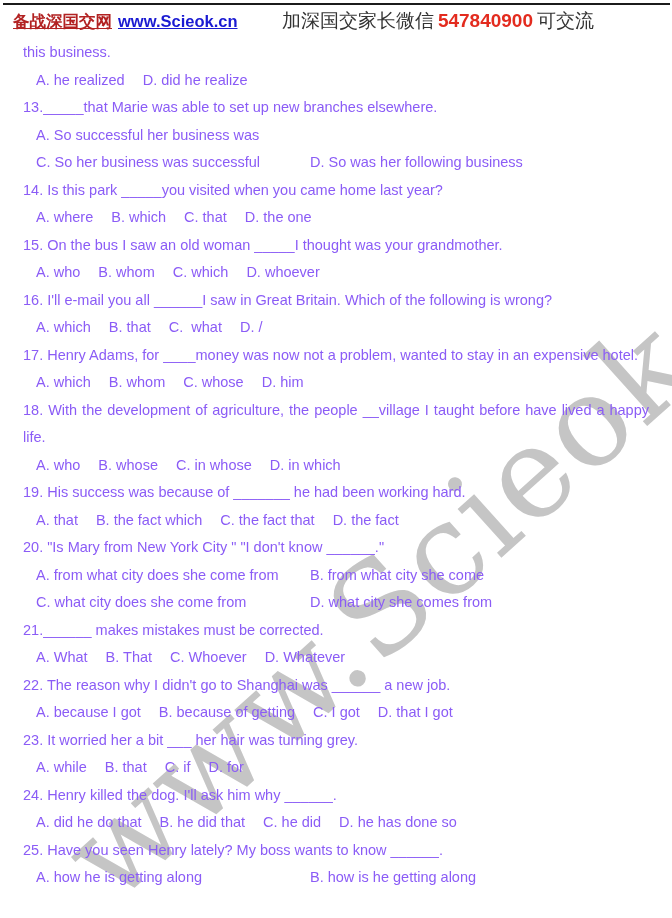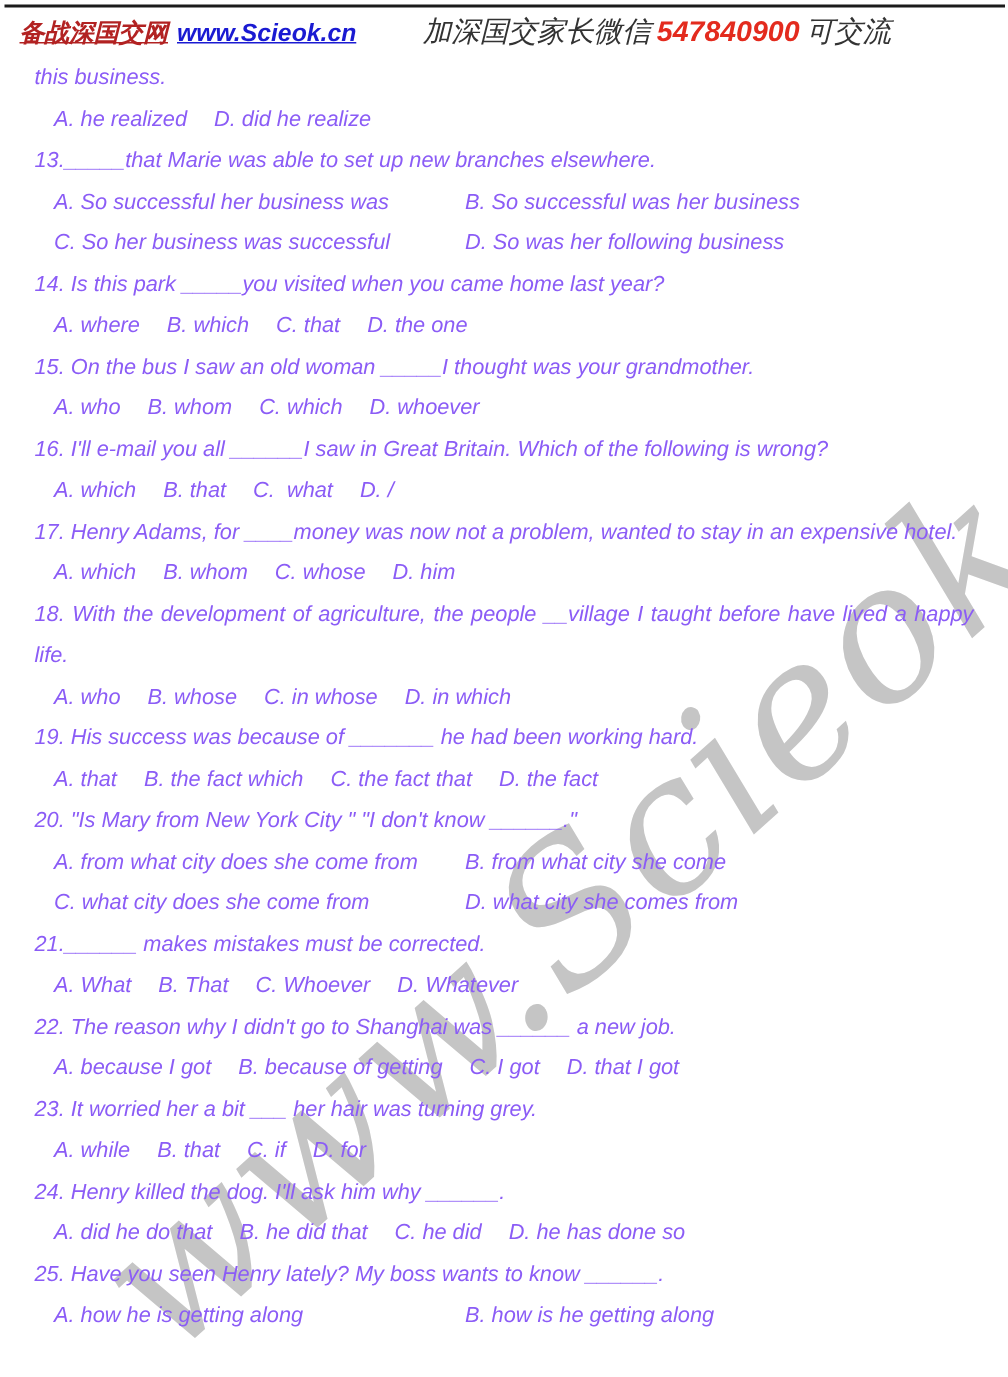--- a/index.html
+++ b/index.html
@@ -1,18 +1,18 @@
 <!DOCTYPE html>
 <html><head>
 <meta charset="utf-8">
 <style>
   html,body { margin:0; padding:0; background:#fff; }
   .page {
     position:relative; width:672px; height:918px; overflow:hidden;
-    background:#ffffff; font-family:"Liberation Sans",sans-serif;font-style:italic;
+    background:#ffffff; font-family:"Liberation Sans",sans-serif;
   }
   .top-rule {
     position:absolute; left:3px; right:2px; top:3px;
     border-top:2px solid #1b1b1b;
   }
   .header {
     position:relative; z-index:2;
     display:flex; justify-content:space-between; align-items:baseline;
     padding:8px 78px 0 13px;
   }
@@ -53,21 +53,20 @@
 
   <div class="content" id="questions-root">
       <div class="q-text">this business.</div>
       <div class="opts">
         <span class="opt">A. he realized</span>
         <span class="opt">D. did he realize</span>
       </div>
       <div class="q-text">13._____that Marie was able to set up new branches elsewhere.</div>
       <div class="opts cols-2">
         <span class="opt">A. So successful her business was</span>
-        <span class="opt">B. So successful was her business</span>
       </div>
       <div class="opts cols-2">
         <span class="opt">C. So her business was successful</span>
         <span class="opt">D. So was her following business</span>
       </div>
       <div class="q-text">14. Is this park _____you visited when you came home last year?</div>
       <div class="opts">
         <span class="opt">A. where</span>
         <span class="opt">B. which</span>
         <span class="opt">C. that</span>

